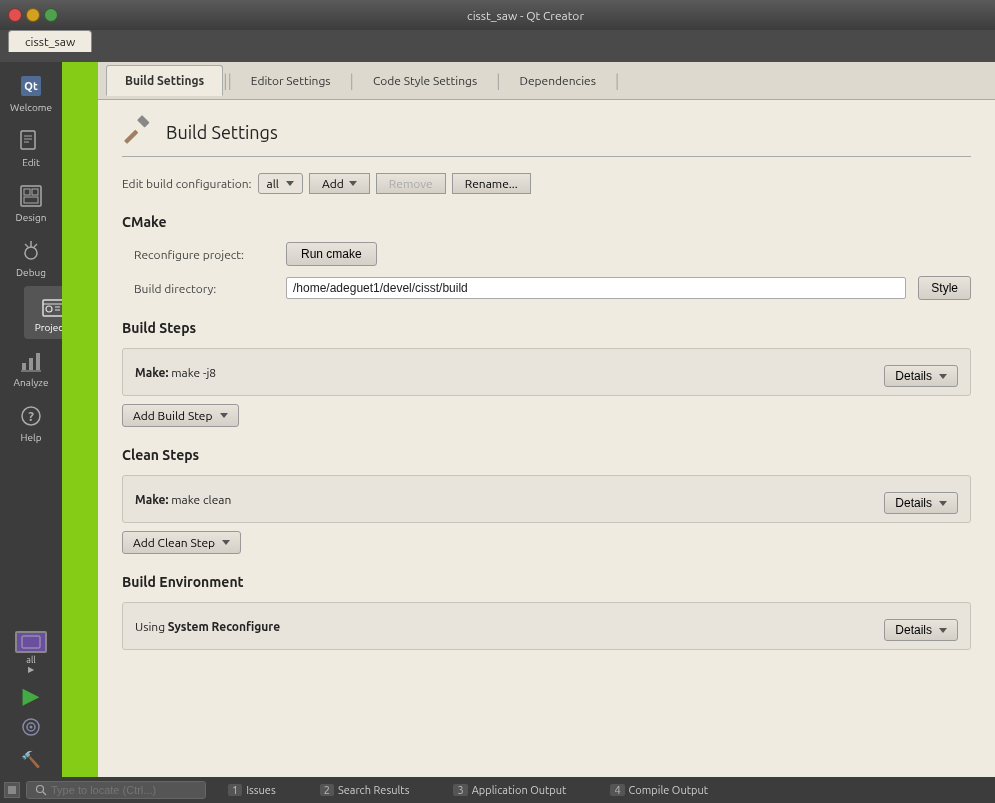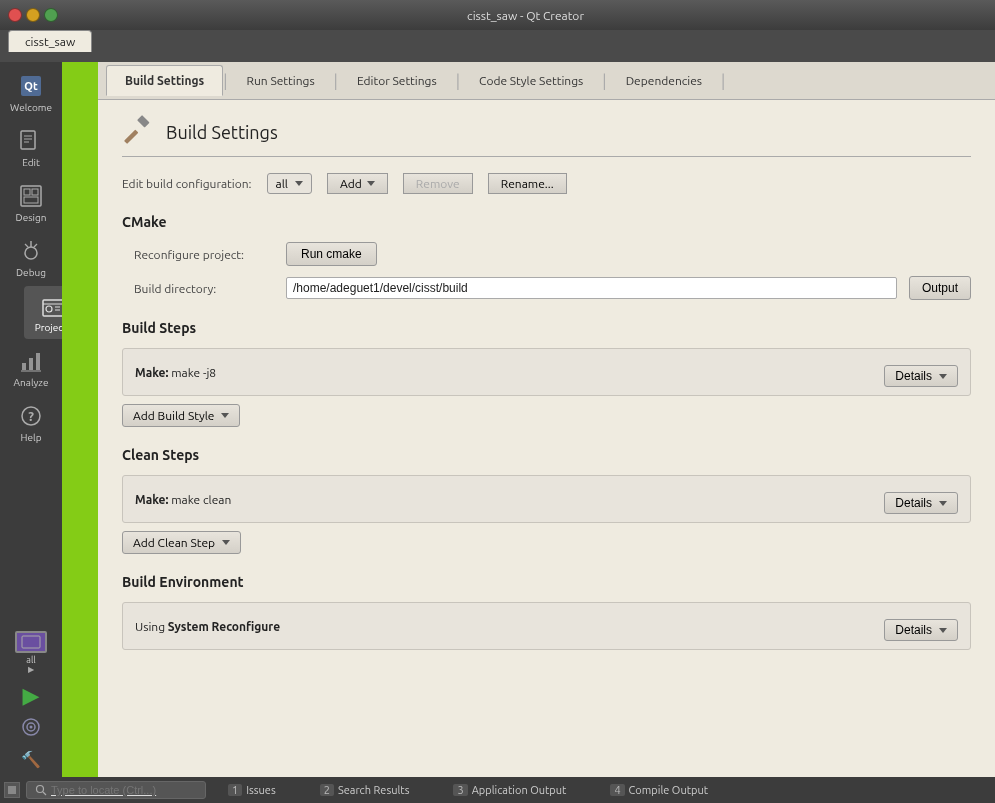--- a/index.html
+++ b/index.html
@@ -166,21 +166,21 @@
       align-items: center;
       justify-content: center;
       font-size: 24px;
     }
     .page-header-title { font-size: 18px; font-weight: normal; color: #222; }
 
     
     .config-row {
       display: flex;
       align-items: center;
-      gap: 15px;
+      gap: 6px;
       margin-bottom: 20px;
     }
     .config-select {
       background: #e8e4dc;
       border: 1px solid #999;
       border-radius: 3px;
       padding: 3px 8px;
       font-size: 12px;
       cursor: pointer;
       display: flex;
@@ -300,21 +300,20 @@
       background: #555;
       border: 1px solid #666;
       border-radius: 3px;
       padding: 2px 8px;
       color: #ddd;
       font-size: 11px;
       width: 180px;
       display: flex;
       align-items: center;
       gap: 4px;
-      text-decoration: underline;
     }
     .status-tabs {
       display: flex;
       align-items: center;
       flex: 1;
     }
     .status-tab {
       padding: 3px 22px;
       font-size: 11px;
       color: #ccc;
@@ -457,21 +456,20 @@
       </div>
       <div class="build-btn">🔨</div>
     </div>
   </div>
 
   <div class="content-area">
 
     <div class="nav-tabs">
       <div class="nav-tab active">Build Settings</div>
       <span class="nav-tab-sep">|</span>
-      <div class="nav-tab">Run Settings</div>
       <span class="nav-tab-sep">|</span>
       <div class="nav-tab">Editor Settings</div>
       <span class="nav-tab-sep">|</span>
       <div class="nav-tab">Code Style Settings</div>
       <span class="nav-tab-sep">|</span>
       <div class="nav-tab">Dependencies</div>
       <span class="nav-tab-sep">|</span>
     </div>
 
     <div class="page-content">
@@ -507,37 +505,37 @@
 
       <div class="cmake-section">
         <div class="section-header">CMake</div>
         <div class="cmake-row">
           <span class="cmake-label">Reconfigure project:</span>
           <button class="run-cmake-btn">Run cmake</button>
         </div>
         <div class="cmake-row">
           <span class="cmake-label">Build directory:</span>
           <input class="build-dir-input" type="text" value="/home/adeguet1/devel/cisst/build" style="">
-          <button class="change-btn">Output</button>
+          <button class="change-btn">Style</button>
         </div>
       </div>
 
       <div class="steps-section">
         <div class="section-header">Build Steps</div>
         <div class="step-row">
           <span class="step-label">
             <b>Make:</b>&nbsp;<span>make -j8</span>
           </span>
           <button class="details-btn">
             <span>Details</span>
             <span class="arrow-down"></span>
           </button>
         </div>
         <div class="add-step-btn">
-          <span>Add Build Style</span>
+          <span>Add Build Step</span>
           <span class="arrow-down"></span>
         </div>
       </div>
 
       <div class="steps-section">
         <div class="section-header">Clean Steps</div>
         <div class="step-row">
           <span class="step-label">
             <b>Make:</b>&nbsp;<span>make clean</span>
           </span>

